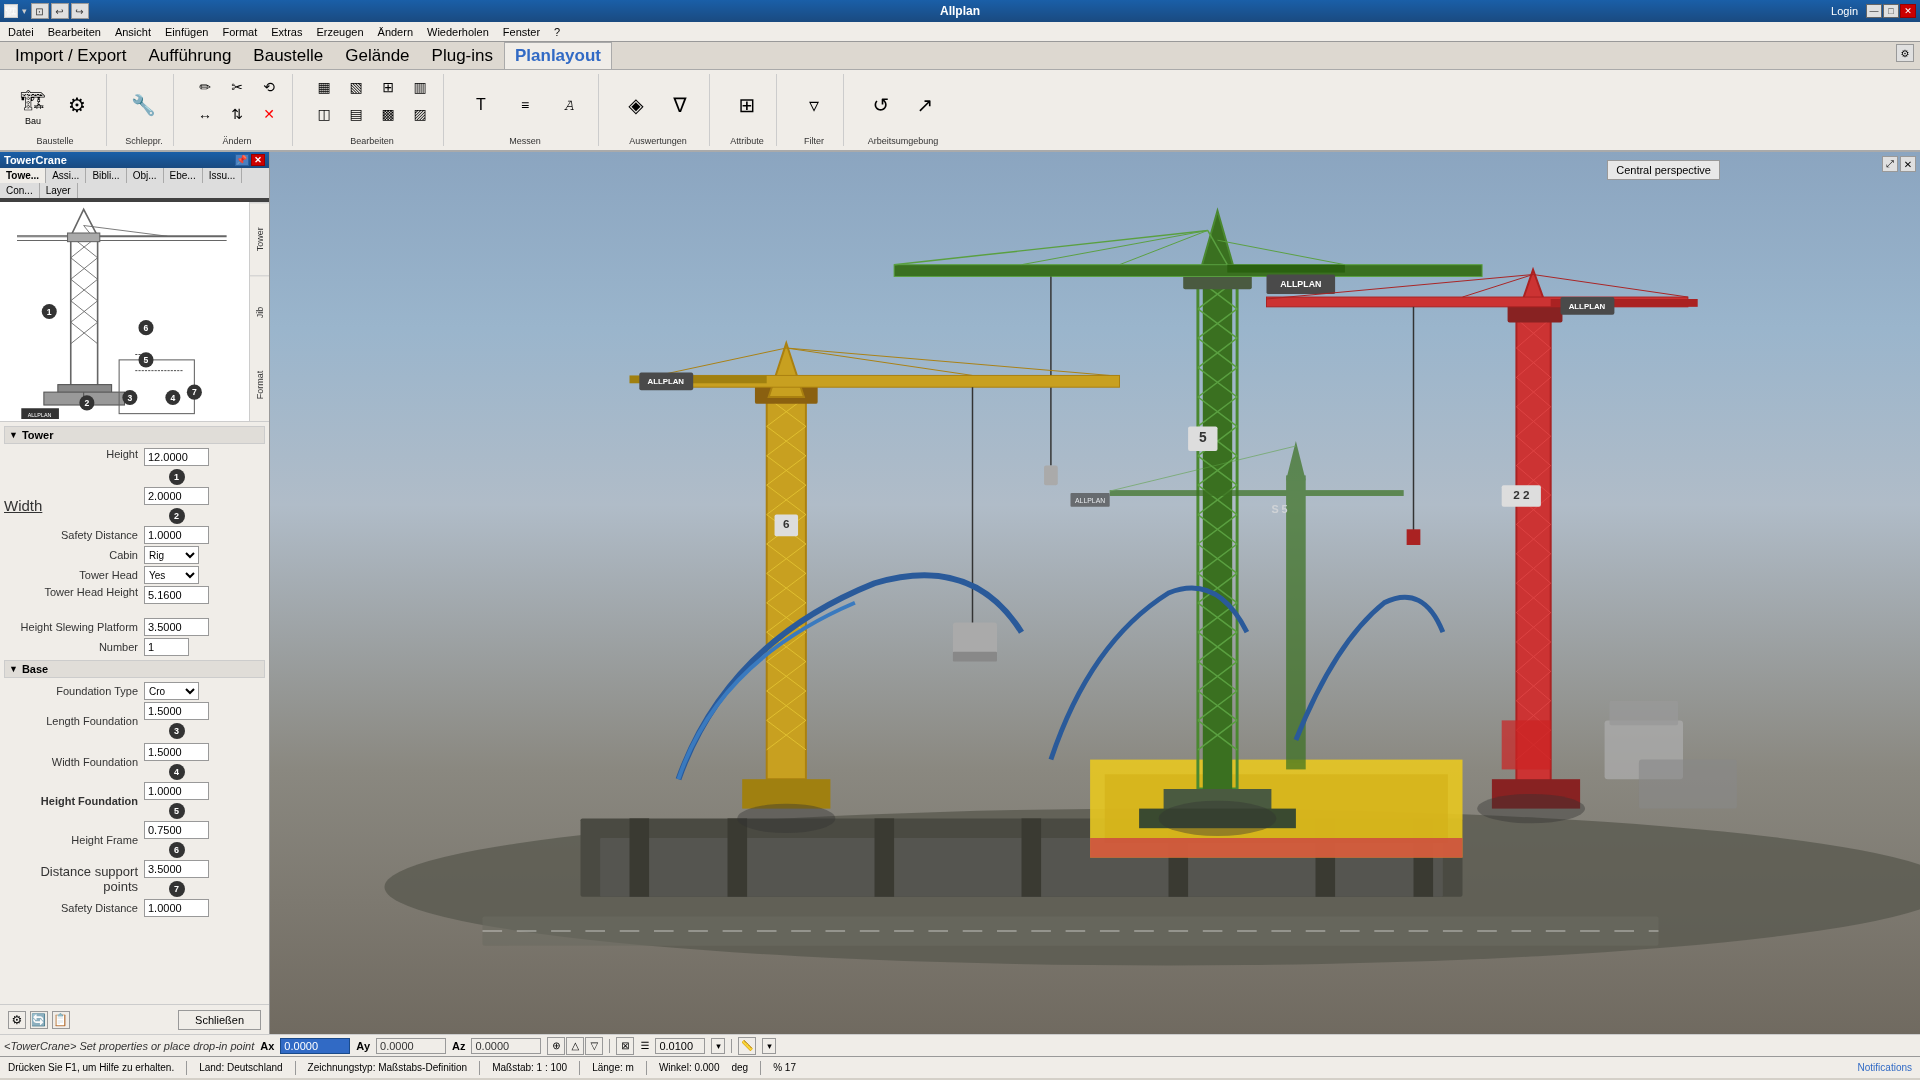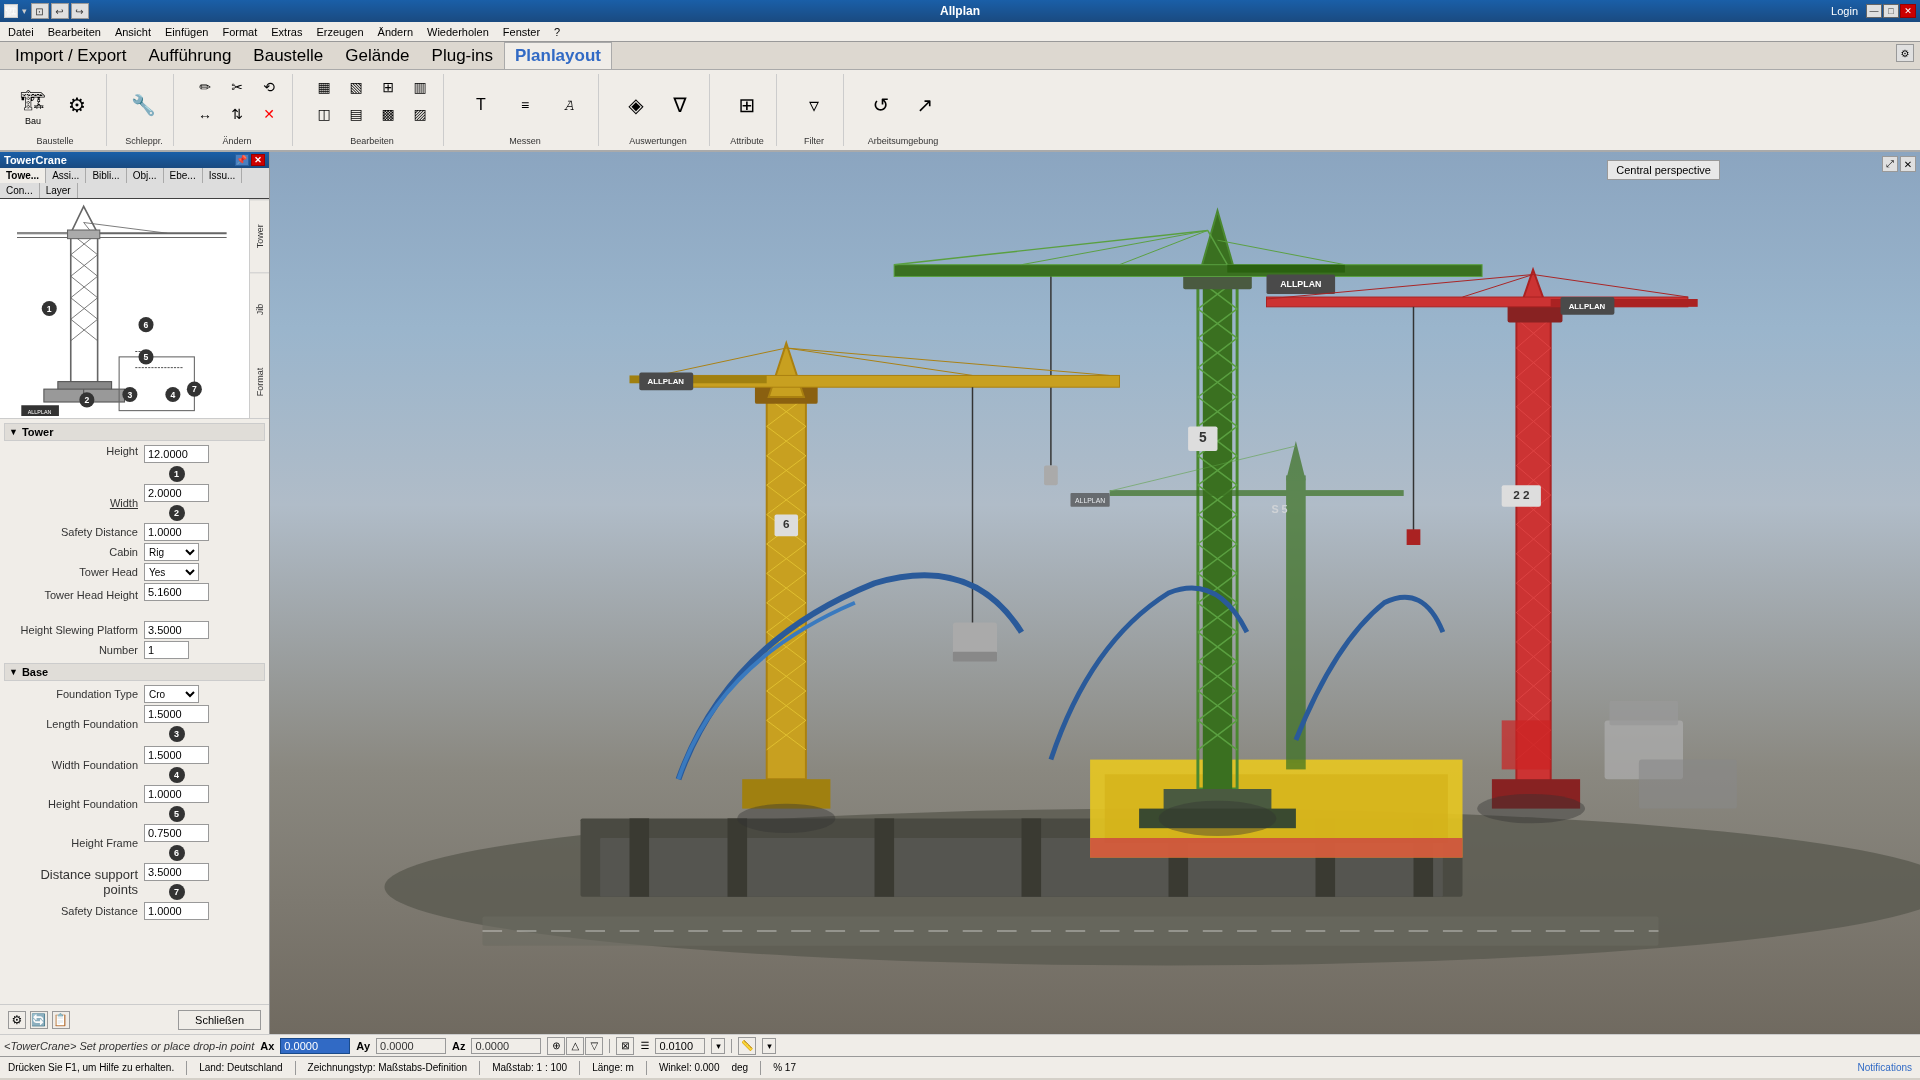--- a/index.html
+++ b/index.html
@@ -253,21 +253,21 @@
   <div id="left-panel" style="width:270px; background:#f0ede8; border-right:1px solid #999; display:flex; flex-direction:column;">
 
     <div id="panel-header" style="background:linear-gradient(to bottom,#1a5fa8,#1a4a80); color:white; padding:2px 4px; font-size:11px; font-weight:bold; display:flex; justify-content:space-between; align-items:center;">
       <span>TowerCrane</span>
       <div style="display:flex; gap:2px;">
         <div style="width:14px; height:12px; background:#4a80c0; border:1px solid #2a60a0; display:flex; align-items:center; justify-content:center; cursor:pointer; font-size:9px;">📌</div>
         <div style="width:14px; height:12px; background:#c00; border:1px solid #900; display:flex; align-items:center; justify-content:center; cursor:pointer; font-size:9px; color:white;">✕</div>
       </div>
     </div>
 
-    <div id="panel-tabs" style="display:flex; background:#ddd; border-bottom:1px solid #404040; overflow:hidden; flex-wrap:wrap;">
+    <div id="panel-tabs" style="display:flex; background:#ddd; border-bottom:4px solid #404040; overflow:hidden; flex-wrap:wrap;">
       <div class="panel-tab active">Towe...</div>
       <div class="panel-tab">Assi...</div>
       <div class="panel-tab">Bibli...</div>
       <div class="panel-tab">Obj...</div>
       <div class="panel-tab">Ebe...</div>
       <div class="panel-tab">Issu...</div>
       <div class="panel-tab">Con...</div>
       <div class="panel-tab">Layer</div>
     </div>
 
@@ -348,21 +348,21 @@
 
       <div class="prop-row" style="display:flex; align-items:flex-start; margin-bottom:2px;">
         <div class="prop-label" style="text-align:right; width:140px; padding-right:6px; font-size:11px; color:#333; flex-shrink:0;">Height</div>
         <div class="prop-value" style="display:flex; align-items:center; gap:3px;">
           <input class="prop-input" value="12.0000" style="width: 65px; height: 18px; border: 1px solid rgb(153, 153, 153); background: white; padding: 1px 3px; font-size: 11px;">
           <div class="prop-badge" style="width:16px; height:16px; border-radius:50%; background:#333; color:white; font-size:9px; display:flex; align-items:center; justify-content:center; font-weight:bold;">1</div>
         </div>
       </div>
 
       <div class="prop-row" style="display:flex; align-items:center; margin-bottom:2px;">
-        <div class="prop-label" style="text-align:right; width:140px; padding-right:6px; font-size:11px; color:#333; flex-shrink:0;text-decoration:underline;">Width</div>
+        <div class="prop-label" style="text-align:left; width:140px; padding-right:6px; font-size:15px; color:#333; flex-shrink:0;text-decoration:underline;">Width</div>
         <div class="prop-value" style="display:flex; align-items:center; gap:3px;">
           <input class="prop-input" value="2.0000" style="width: 65px; height: 18px; border: 1px solid rgb(153, 153, 153); background: white; padding: 1px 3px; font-size: 11px;">
           <div class="prop-badge" style="width:16px; height:16px; border-radius:50%; background:#333; color:white; font-size:9px; display:flex; align-items:center; justify-content:center; font-weight:bold;">2</div>
         </div>
       </div>
 
       <div class="prop-row" style="display:flex; align-items:center; margin-bottom:2px;">
         <div class="prop-label" style="text-align:right; width:140px; padding-right:6px; font-size:11px; color:#333; flex-shrink:0;">Safety Distance</div>
         <div class="prop-value" style="display:flex; align-items:center; gap:3px;">
           <input class="prop-input" value="1.0000" style="width: 65px; height: 18px; border: 1px solid rgb(153, 153, 153); background: white; padding: 1px 3px; font-size: 11px;">
@@ -376,21 +376,21 @@
         </div>
       </div>
 
       <div class="prop-row" style="display:flex; align-items:center; margin-bottom:2px;">
         <div class="prop-label" style="text-align:right; width:140px; padding-right:6px; font-size:11px; color:#333; flex-shrink:0;">Tower Head</div>
         <div class="prop-value" style="display:flex; align-items:center; gap:3px;">
           <select class="prop-select" style="width:55px; height:18px; border:1px solid #999; background:white; font-size:10px;"><option>Yes</option></select>
         </div>
       </div>
 
-      <div class="prop-row" style="display:flex; align-items:flex-end; margin-bottom:20px;">
+      <div class="prop-row" style="display:flex; align-items:flex-start; margin-bottom:14px;">
         <div class="prop-label" style="text-align:right; width:140px; padding-right:6px; font-size:11px; color:#333; flex-shrink:0;">Tower Head Height</div>
         <div class="prop-value" style="display:flex; align-items:center; gap:3px;">
           <input class="prop-input" value="5.1600" style="width: 65px; height: 18px; border: 1px solid rgb(153, 153, 153); background: white; padding: 1px 3px; font-size: 11px;">
         </div>
       </div>
 
       <div class="prop-row" style="display:flex; align-items:center; margin-bottom:2px;">
         <div class="prop-label" style="text-align:right; width:140px; padding-right:6px; font-size:11px; color:#333; flex-shrink:0;">Height Slewing Platform</div>
         <div class="prop-value" style="display:flex; align-items:center; gap:3px;">
           <input class="prop-input" value="3.5000" style="width: 65px; height: 18px; border: 1px solid rgb(153, 153, 153); background: white; padding: 1px 3px; font-size: 11px;">
@@ -426,21 +426,21 @@
 
       <div class="prop-row" style="display:flex; align-items:center; margin-bottom:2px;">
         <div class="prop-label" style="text-align:right; width:140px; padding-right:6px; font-size:11px; color:#333; flex-shrink:0;">Width Foundation</div>
         <div class="prop-value" style="display:flex; align-items:center; gap:3px;">
           <input class="prop-input" value="1.5000" style="width: 65px; height: 18px; border: 1px solid rgb(153, 153, 153); background: white; padding: 1px 3px; font-size: 11px;">
           <div class="prop-badge" style="width:16px; height:16px; border-radius:50%; background:#333; color:white; font-size:9px; display:flex; align-items:center; justify-content:center; font-weight:bold;">4</div>
         </div>
       </div>
 
       <div class="prop-row" style="display:flex; align-items:center; margin-bottom:2px;">
-        <div class="prop-label" style="text-align:right; width:140px; padding-right:6px; font-size:11px; color:#333; flex-shrink:0;">Height Foundation</div>
+        <div class="prop-label" style="text-align:right; width:140px; padding-right:6px; font-size:11px; color:#333; flex-shrink:0;font-weight:bold;">Height Foundation</div>
         <div class="prop-value" style="display:flex; align-items:center; gap:3px;">
           <input class="prop-input" value="1.0000" style="width: 65px; height: 18px; border: 1px solid rgb(153, 153, 153); background: white; padding: 1px 3px; font-size: 11px;">
           <div class="prop-badge" style="width:16px; height:16px; border-radius:50%; background:#333; color:white; font-size:9px; display:flex; align-items:center; justify-content:center; font-weight:bold;">5</div>
         </div>
       </div>
 
       <div class="prop-row" style="display:flex; align-items:center; margin-bottom:2px;">
         <div class="prop-label" style="text-align:right; width:140px; padding-right:6px; font-size:11px; color:#333; flex-shrink:0;">Height Frame</div>
         <div class="prop-value" style="display:flex; align-items:center; gap:3px;">
           <input class="prop-input" value="0.7500" style="width: 65px; height: 18px; border: 1px solid rgb(153, 153, 153); background: white; padding: 1px 3px; font-size: 11px;">

